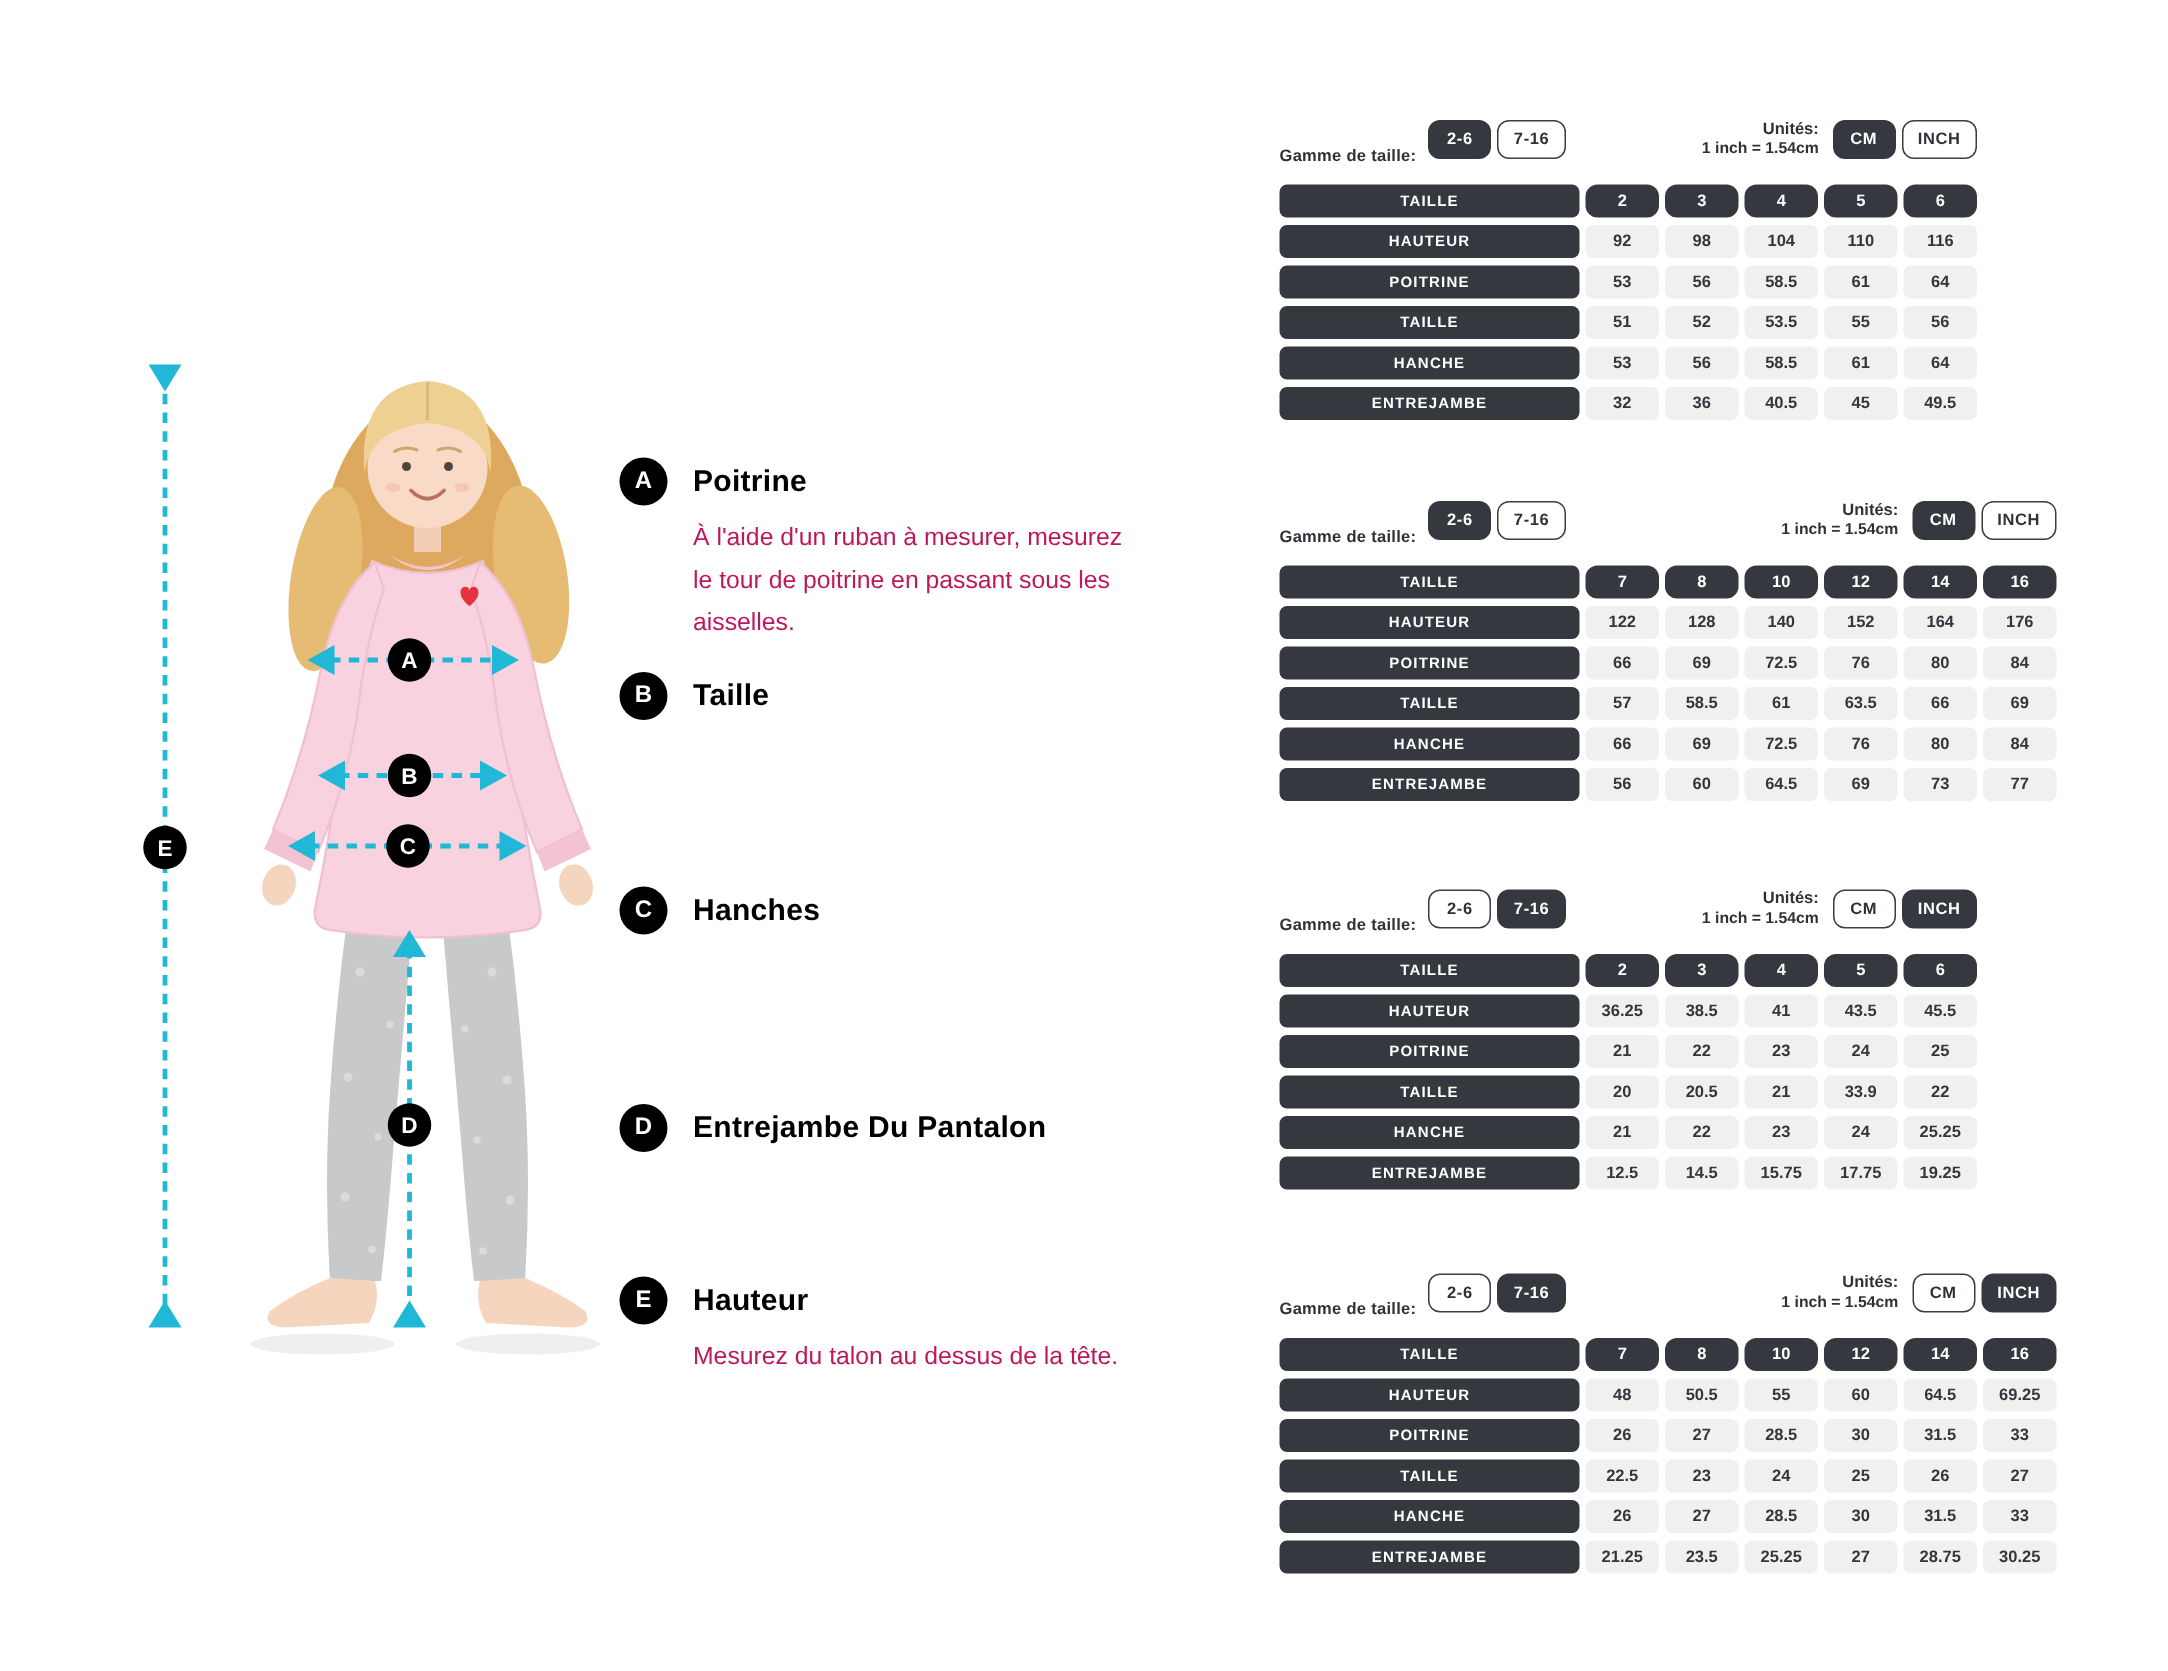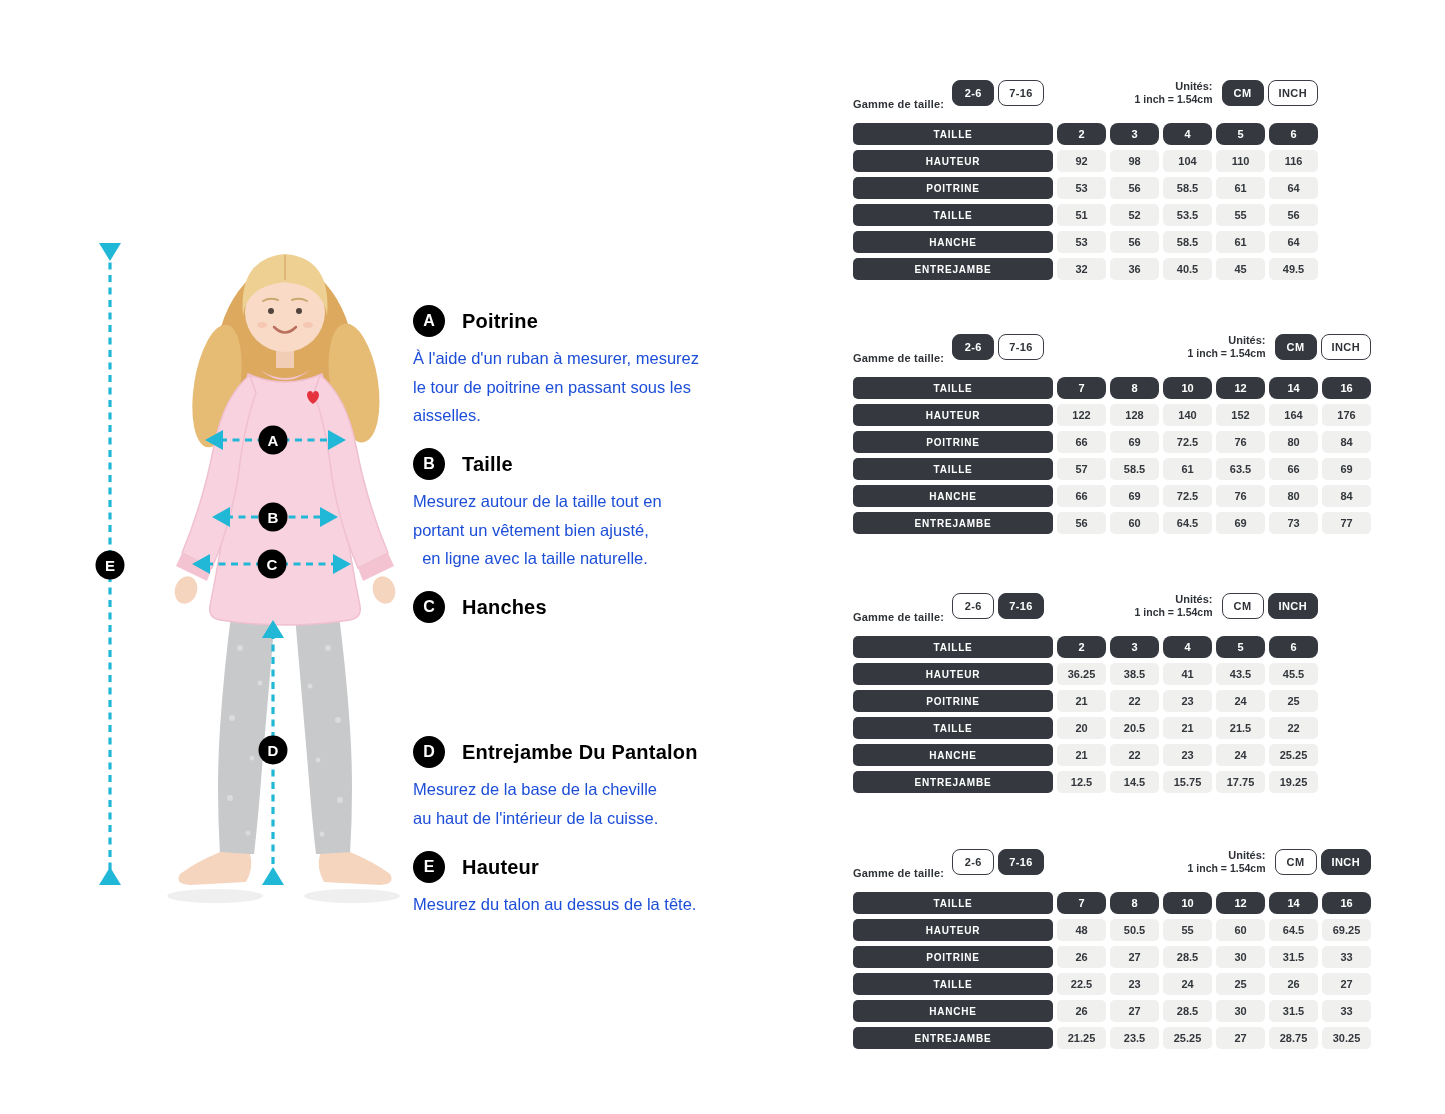--- a/index.html
+++ b/index.html
@@ -27,21 +27,21 @@
          font-size:11px;font-weight:700;display:flex;align-items:center;justify-content:center;}
   .vcell{flex:1;height:22px;background:#f0f0ef;border-radius:5px;color:#33373c;
          font-size:11px;font-weight:700;display:flex;align-items:center;justify-content:center;}
 
   
   .leg{position:absolute;left:413px;width:430px;}
   .lhead{display:flex;align-items:center;gap:17px;}
   .lcircle{width:32px;height:32px;border-radius:50%;background:#000;color:#fff;
            display:flex;align-items:center;justify-content:center;font-size:16px;font-weight:700;flex:0 0 32px;}
   .ltitle{font-size:20px;font-weight:700;color:#000;letter-spacing:.2px;}
-  .lbody{margin-top:7px;font-size:16.5px;line-height:28.5px;color:#1d4ed8;white-space:pre-wrap;}
+  .lbody{margin-left:49px;margin-top:7px;font-size:16.5px;line-height:28.5px;color:#be185d;white-space:pre-wrap;}
 
   .figwrap{position:absolute;left:70px;top:228px;width:380px;height:700px;}
 </style>
 </head>
 <body>
 
 <div class="canvas">
 
   <div class="figwrap">
     <svg width="380" height="700" viewBox="0 0 380 700">
@@ -168,43 +168,38 @@
 aisselles.</div>
   </div>
 
   <div class="leg" style="top:448px">
     <div class="lhead">
       <div class="lcircle">
           <span>B</span>
         </div>
       <div class="ltitle">Taille</div>
     </div>
-    <div class="lbody">Mesurez autour de la taille tout en
-portant un vêtement bien ajusté,
-  en ligne avec la taille naturelle.</div>
   </div>
 
   <div class="leg" style="top:591px">
     <div class="lhead">
       <div class="lcircle">
           <span>C</span>
         </div>
       <div class="ltitle">Hanches</div>
     </div>
   </div>
 
   <div class="leg" style="top:736px">
     <div class="lhead">
       <div class="lcircle">
           <span>D</span>
         </div>
       <div class="ltitle">Entrejambe Du Pantalon</div>
     </div>
-    <div class="lbody">Mesurez de la base de la cheville
-au haut de l'intérieur de la cuisse.</div>
   </div>
 
   <div class="leg" style="top:851px">
     <div class="lhead">
       <div class="lcircle">
           <span>E</span>
         </div>
       <div class="ltitle">Hauteur</div>
     </div>
     <div class="lbody">Mesurez du talon au dessus de la tête.</div>
@@ -403,21 +398,21 @@
           <div class="vcell">22</div>
           <div class="vcell">23</div>
           <div class="vcell">24</div>
           <div class="vcell">25</div>
         </div>
         <div class="trow">
           <div class="lcell">TAILLE</div>
           <div class="vcell">20</div>
           <div class="vcell">20.5</div>
           <div class="vcell">21</div>
-          <div class="vcell">21.5</div>
+          <div class="vcell">33.9</div>
           <div class="vcell">22</div>
         </div>
         <div class="trow">
           <div class="lcell">HANCHE</div>
           <div class="vcell">21</div>
           <div class="vcell">22</div>
           <div class="vcell">23</div>
           <div class="vcell">24</div>
           <div class="vcell">25.25</div>
         </div>

